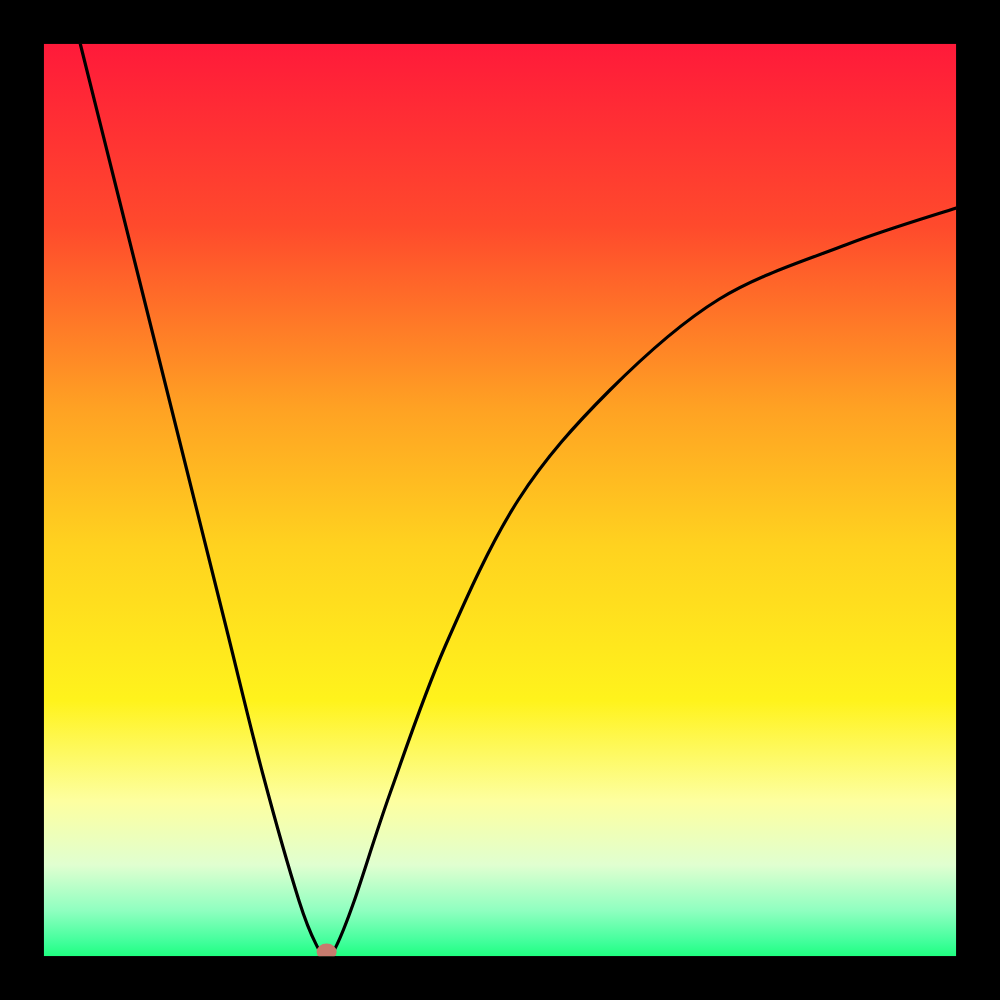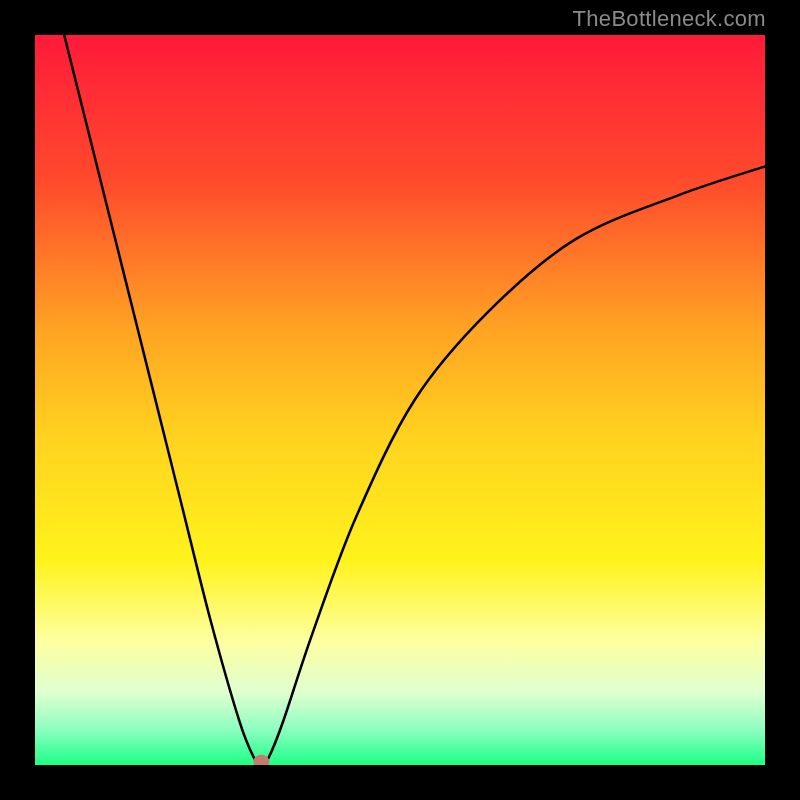--- a/index.html
+++ b/index.html
@@ -45,21 +45,20 @@
   }
   .dot {
     fill: #c77b6e;
   }
 </style>
 </head>
 <body>
 
 <div class="frame">
 
-  <div class="watermark">TheBottleneck.com</div>
 
   <div class="plot-area">
     <svg class="curve" viewBox="0 0 100 100" preserveAspectRatio="none">
       <defs>
         <linearGradient id="bg-grad" x1="0" y1="0" x2="0" y2="1">
             <stop offset="0%" stop-color="#ff1a3a"></stop>
             <stop offset="20%" stop-color="#ff4a2c"></stop>
             <stop offset="40%" stop-color="#ffa223"></stop>
             <stop offset="55.00000000000001%" stop-color="#ffd21f"></stop>
             <stop offset="72%" stop-color="#fff31c"></stop>

